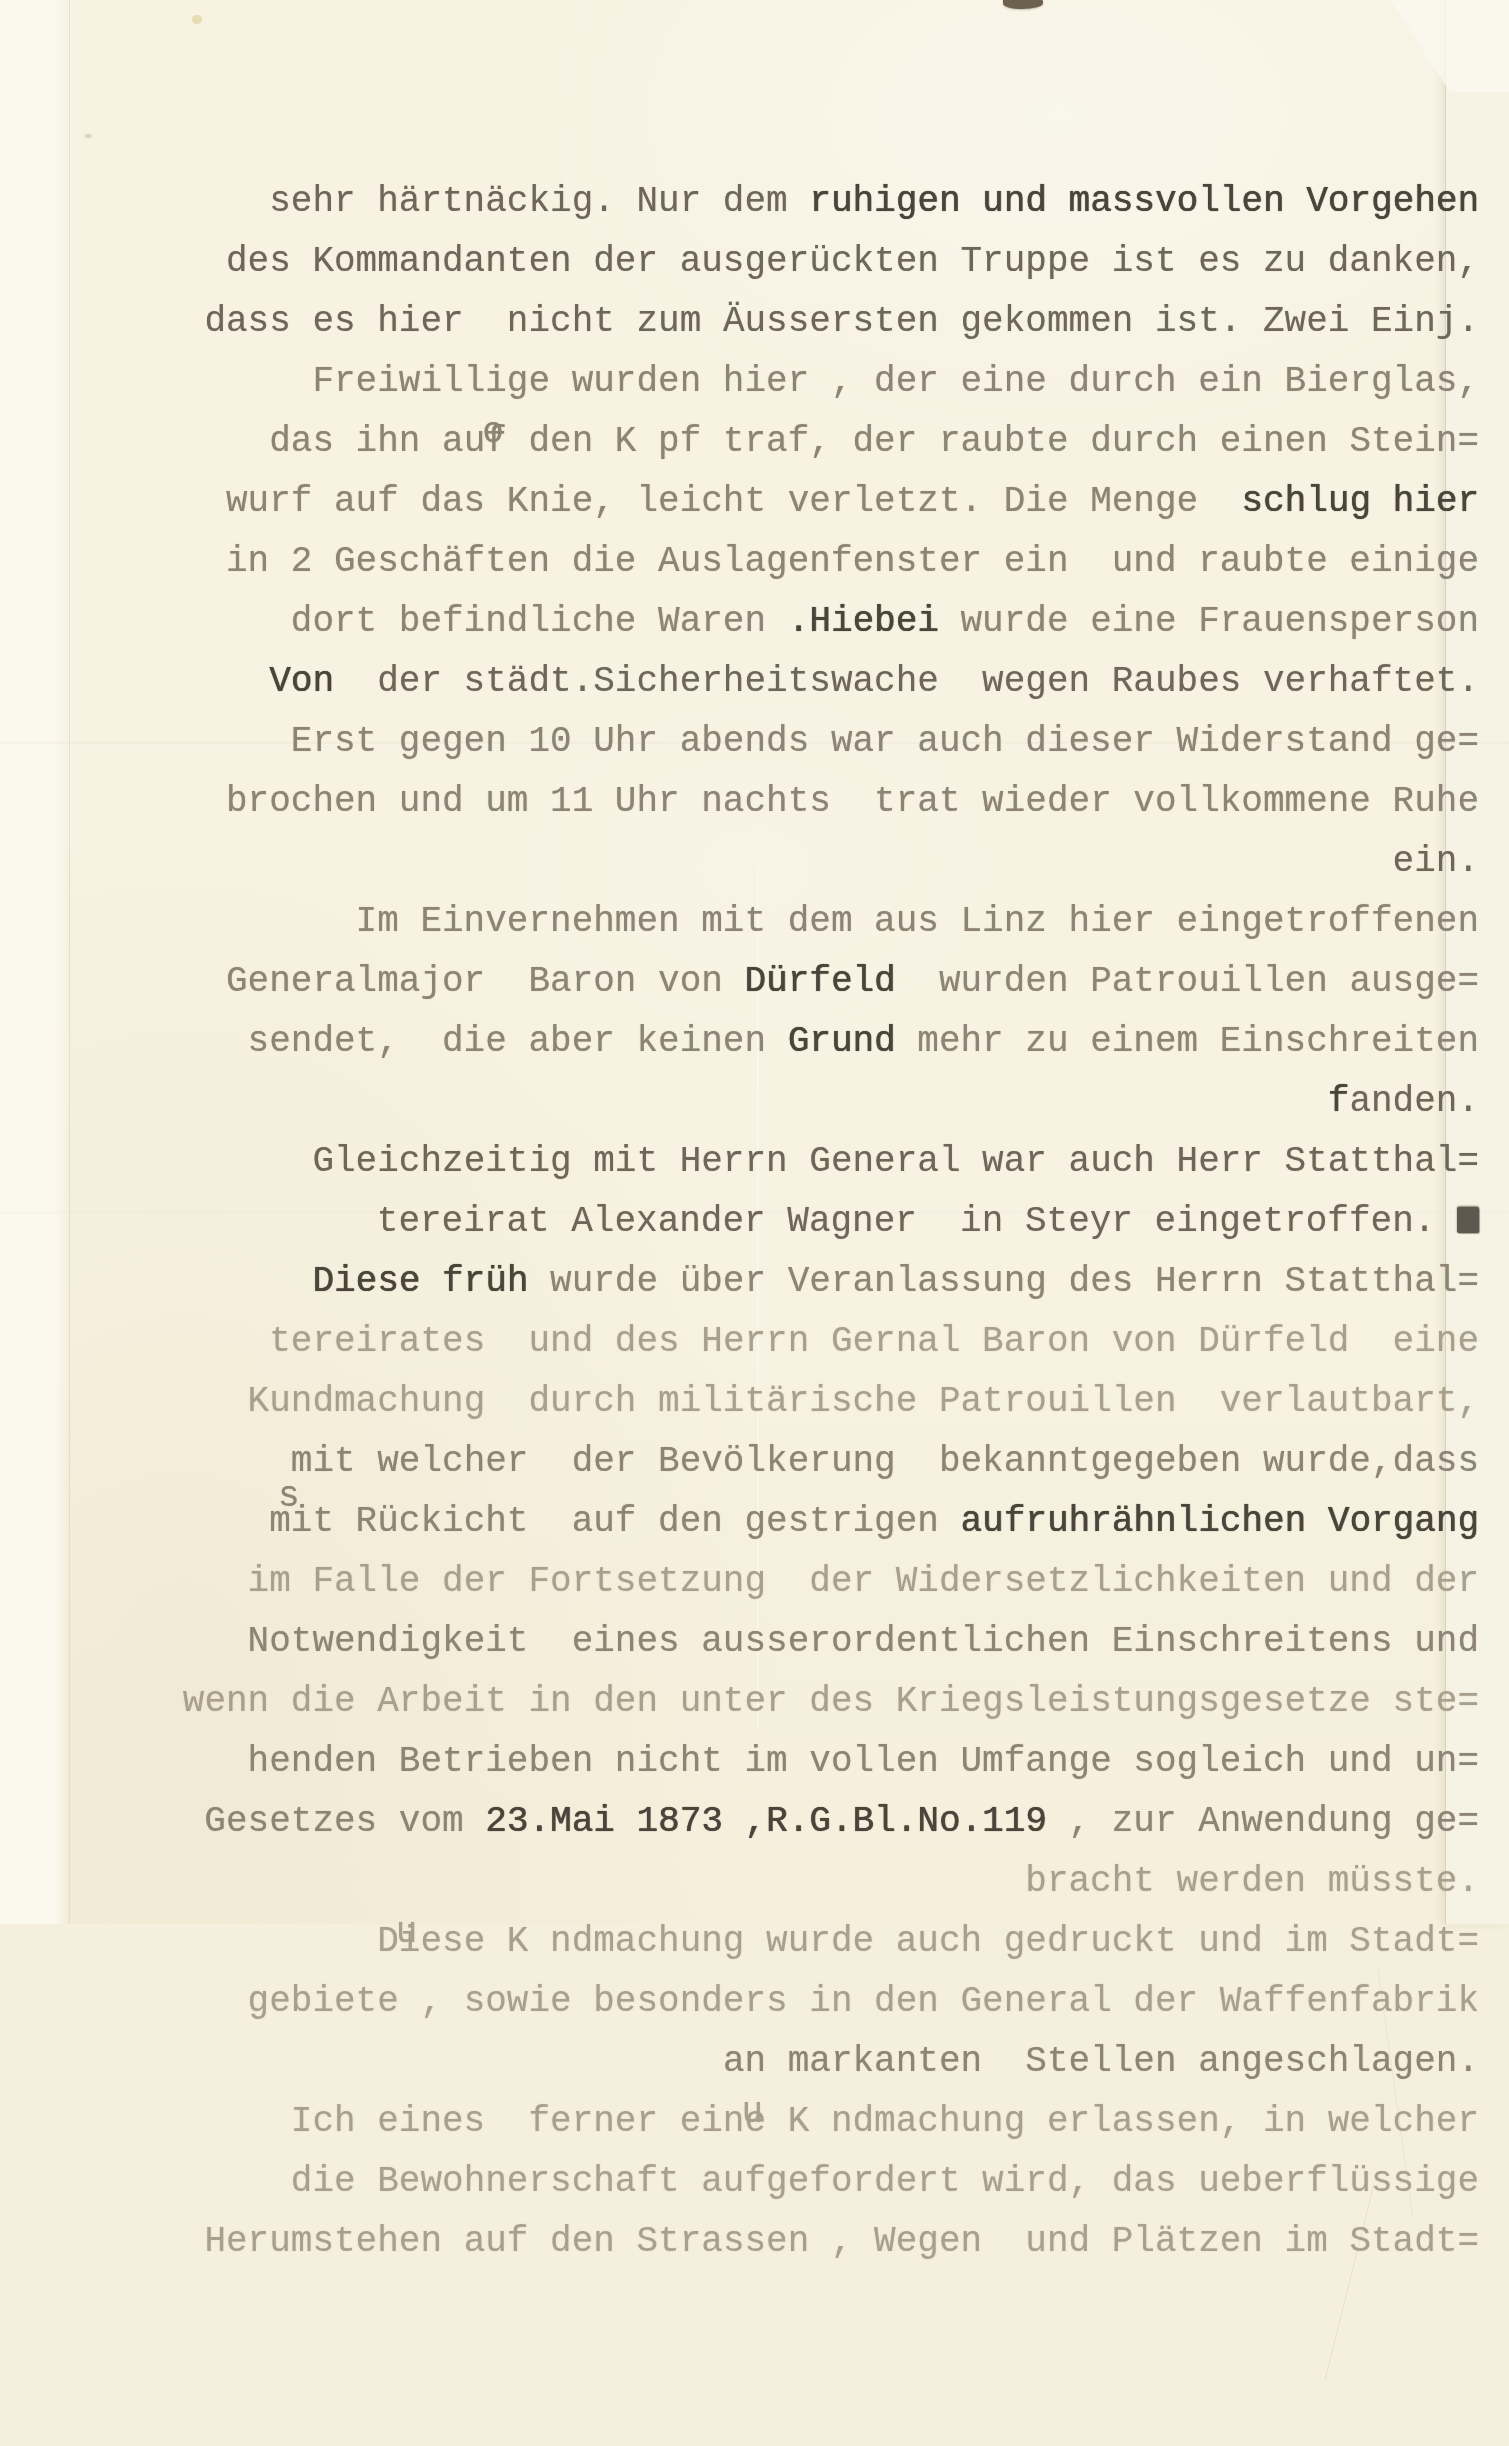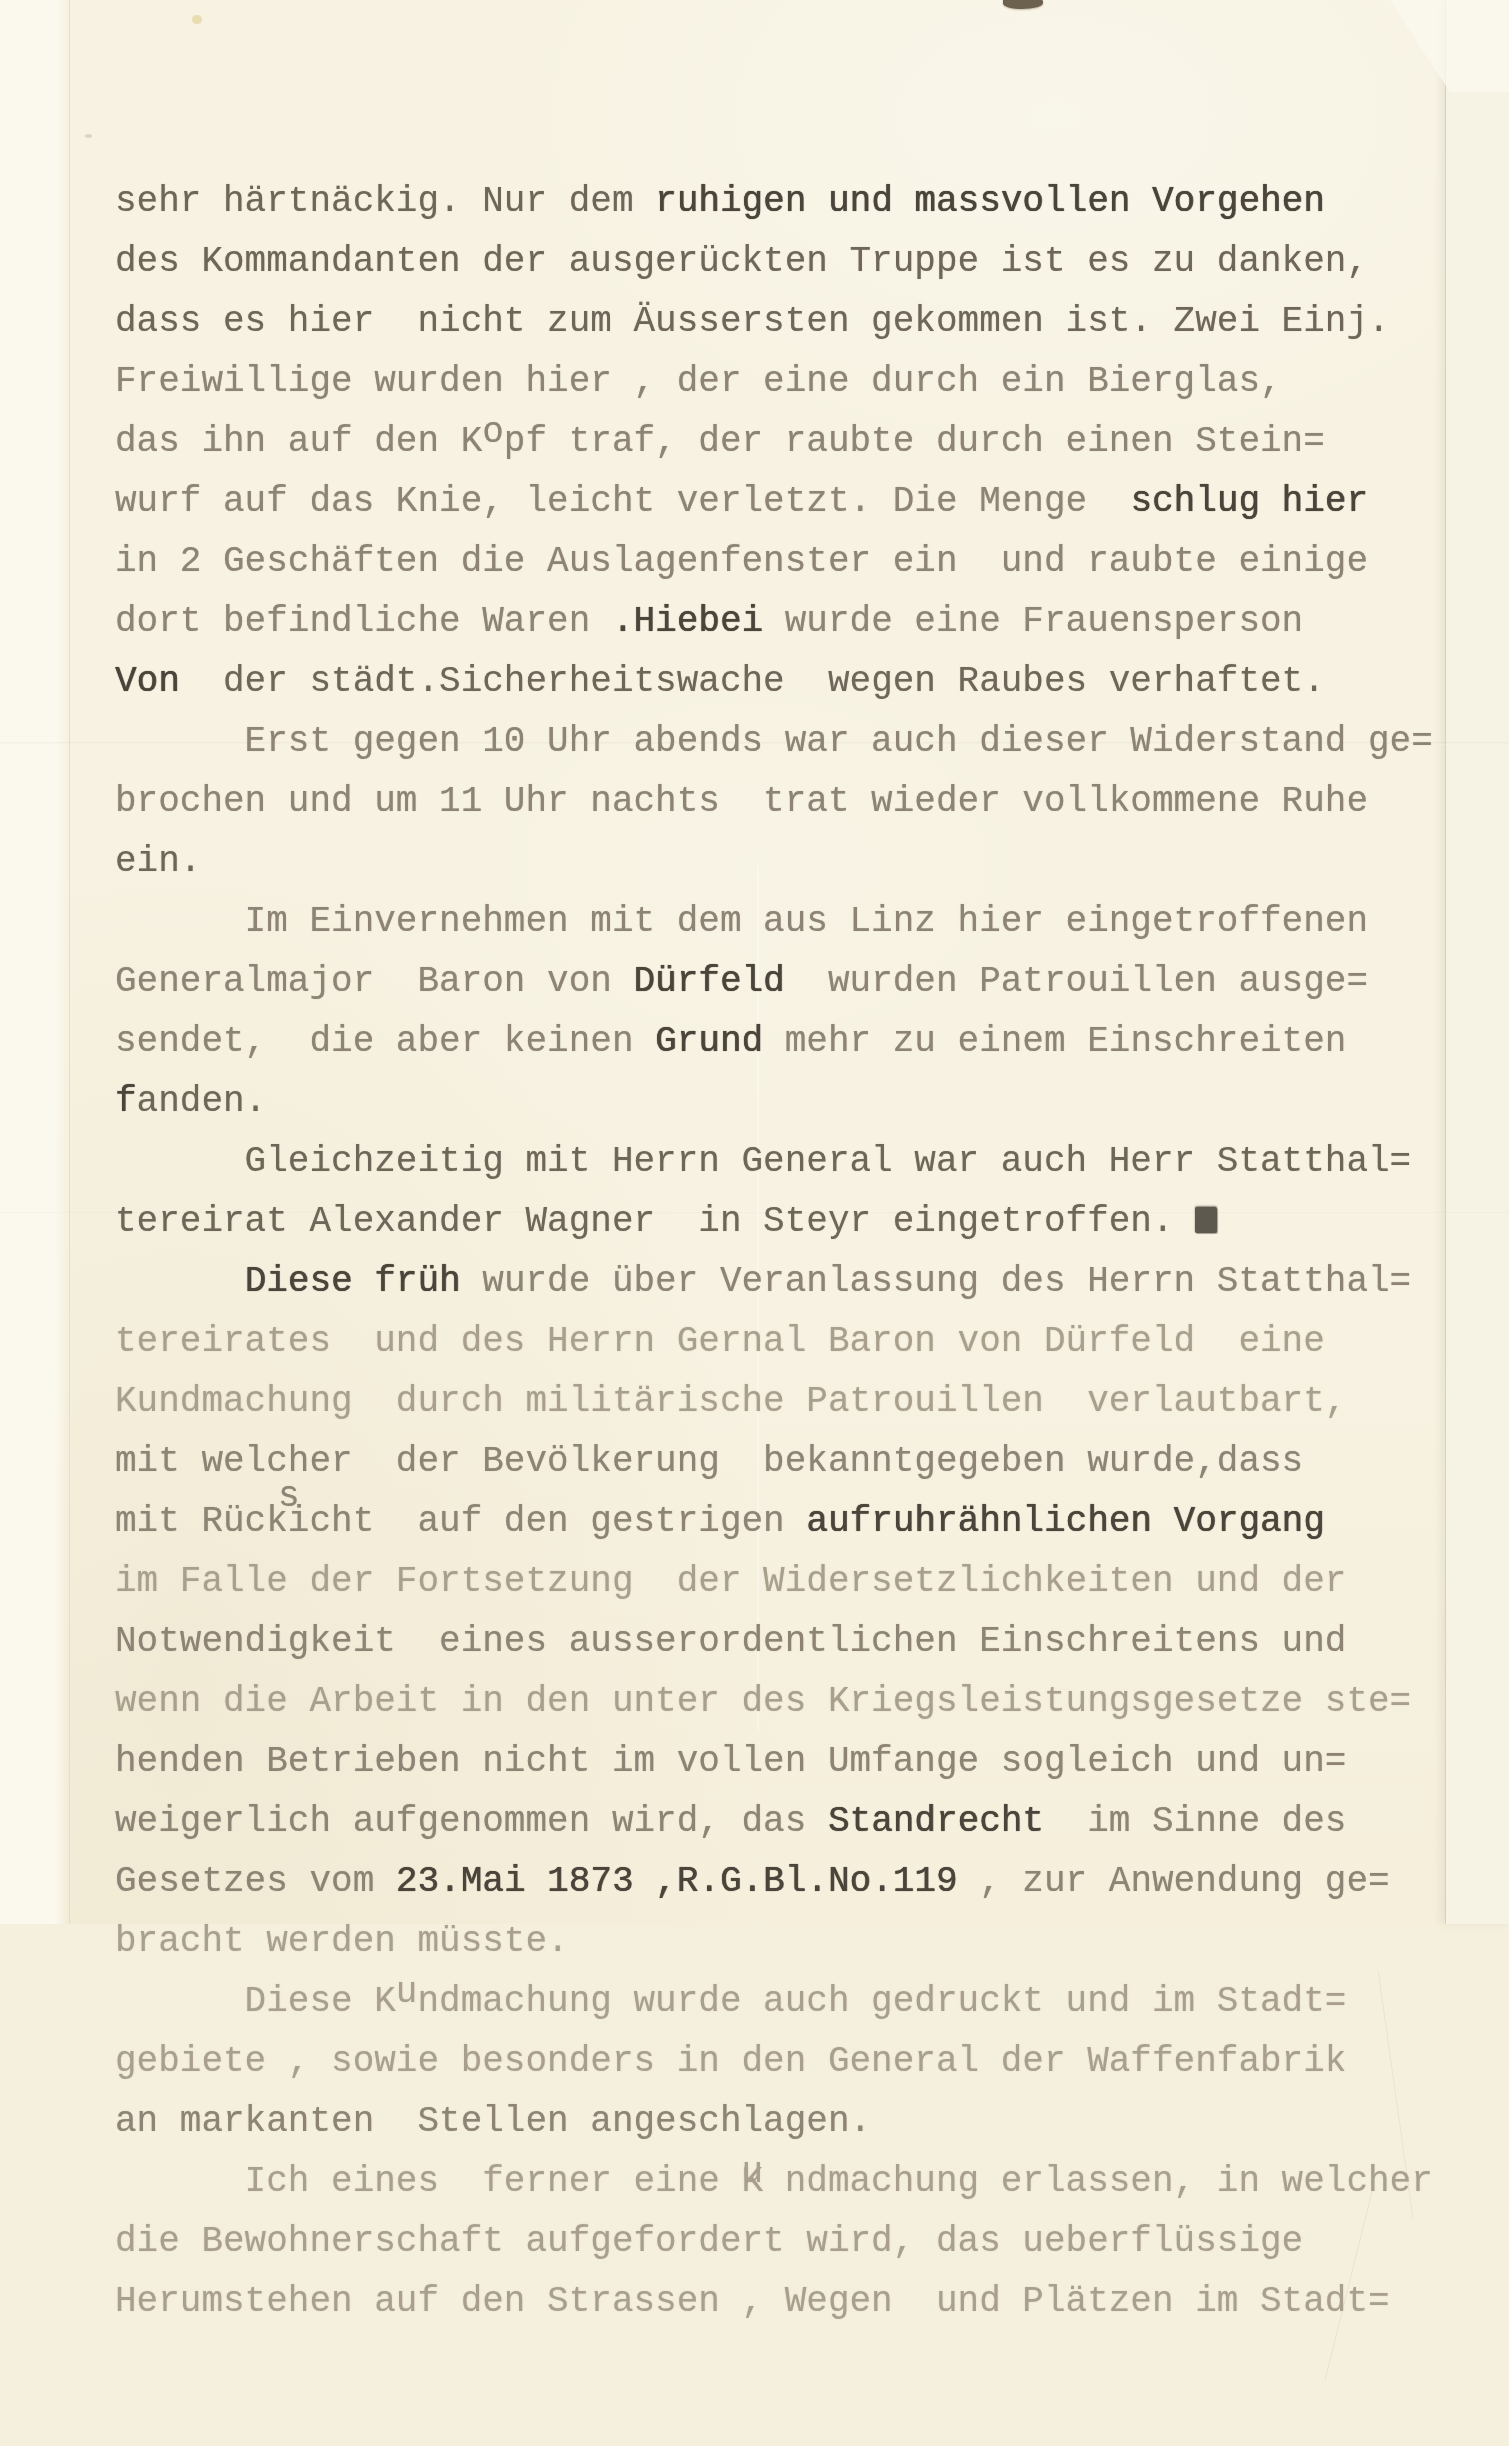--- a/index.html
+++ b/index.html
@@ -13,20 +13,21 @@
   .page {
     position: relative;
     width: 1509px;
     height: 1924px;
     background:
       radial-gradient(1057px 672px at 70% 6%, rgba(255,255,255,0.30), rgba(255,255,255,0) 60%),
       radial-gradient(865px 1249px at 12% 88%, rgba(201,182,138,0.10), rgba(201,182,138,0) 70%),
       radial-gradient(672px 480px at 50% 45%, rgba(255,255,255,0.12), rgba(255,255,255,0) 70%),
       linear-gradient(180deg, var(--paper) 0%, var(--paper) 70%, #f5efdc 100%);
     font-family: "Liberation Mono", "DejaVu Sans Mono", monospace;
+    text-align: right;
   }
   
   .strip-left {
     position: absolute; left: 0; top: 0; width: 69px; height: 100%;
     background: linear-gradient(90deg, var(--paper-edge-left) 0%, var(--paper-edge-left) 80%, rgba(251,248,238,0) 100%);
     border-right: 1.4px solid rgba(146,132,100,0.22);
   }
   
   .strip-right {
     position: absolute; left: 1445px; top: 0; width: 64px; height: 100%;
@@ -133,21 +134,20 @@
       <div class="line tone-dark"><span>tereirat Alexander Wagner  in Steyr eingetroffen. </span><span class="ink-blob"></span></div>
       <div class="line tone-mid"><span>      </span><span class="dark-seg">Diese früh</span><span> wurde über Veranlassung des Herrn Statthal=</span></div>
       <div class="line tone-faint"><span>tereirates  und des Herrn Gernal Baron von Dürfeld  eine</span></div>
       <div class="line tone-faint"><span>Kundmachung  durch militärische Patrouillen  verlautbart,</span></div>
       <div class="line tone-mid"><span>mit welcher  der Bevölkerung  bekanntgegeben wurde,dass</span></div>
       <div class="line tone-mid"><span>mit Rückicht  auf den gestrigen </span><span class="dark-seg">aufruhrähnlichen Vorgang</span><span class="sup sup-high" style="left: 7.55ch;">s</span></div>
       <div class="line tone-faint"><span>im Falle der Fortsetzung  der Widersetzlichkeiten und der</span></div>
       <div class="line tone-mid"><span>Notwendigkeit  eines ausserordentlichen Einschreitens und</span></div>
       <div class="line tone-faint"><span>wenn die Arbeit in den unter des Kriegsleistungsgesetze ste=</span></div>
       <div class="line tone-mid"><span>henden Betrieben nicht im vollen Umfange sogleich und un=</span></div>
-      <div class="line tone-mid"><span>weigerlich aufgenommen wird, das </span><span class="dark-seg">Standrecht</span><span>  im Sinne des</span></div>
       <div class="line tone-mid"><span>Gesetzes vom </span><span class="dark-seg">23.Mai 1873 ,R.G.Bl.No.119</span><span> , zur Anwendung ge=</span></div>
       <div class="line tone-faint"><span>bracht werden müsste.</span></div>
       <div class="line tone-faint"><span>      Diese K ndmachung wurde auch gedruckt und im Stadt=</span><span class="sup sup-mid" style="left: 13ch;">u</span></div>
       <div class="line tone-faint"><span>gebiete , sowie besonders in den General der Waffenfabrik</span></div>
       <div class="line tone-mid"><span>an markanten  Stellen angeschlagen.</span></div>
       <div class="line tone-faint"><span>      Ich eines  ferner eine K ndmachung erlassen, in welcher</span><span class="sup sup-mid" style="left: 29ch;">u</span></div>
       <div class="line tone-faint"><span>die Bewohnerschaft aufgefordert wird, das ueberflüssige</span></div>
       <div class="line tone-faint"><span>Herumstehen auf den Strassen , Wegen  und Plätzen im Stadt=</span></div>
     </div>
 </div>

